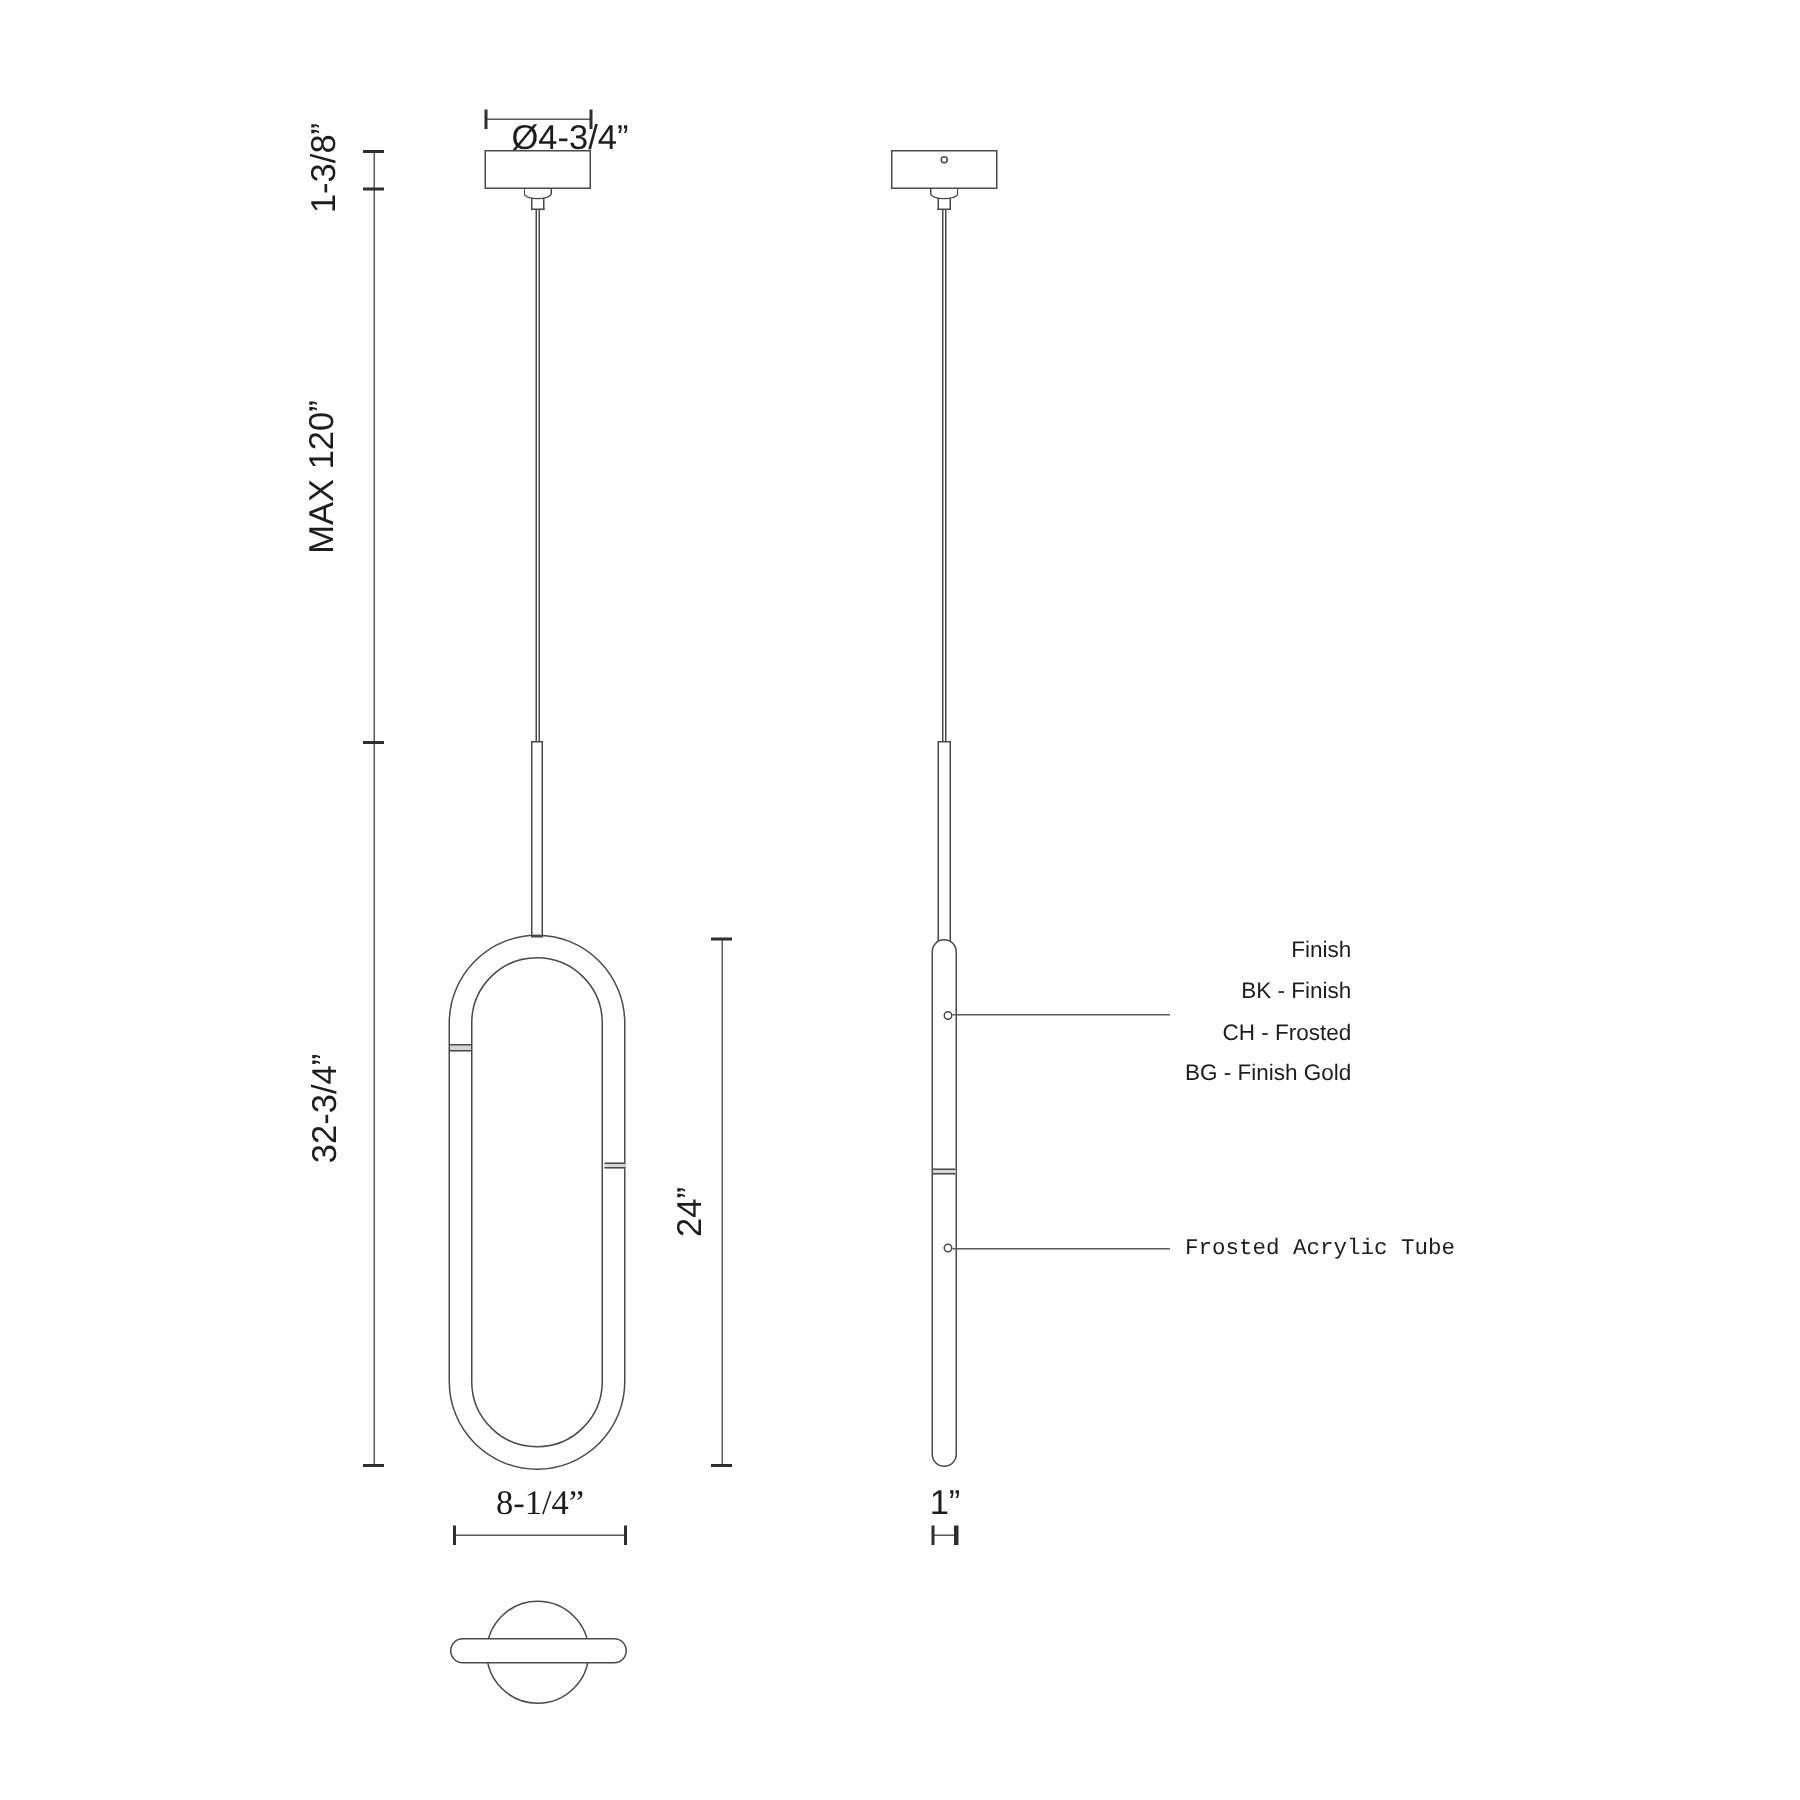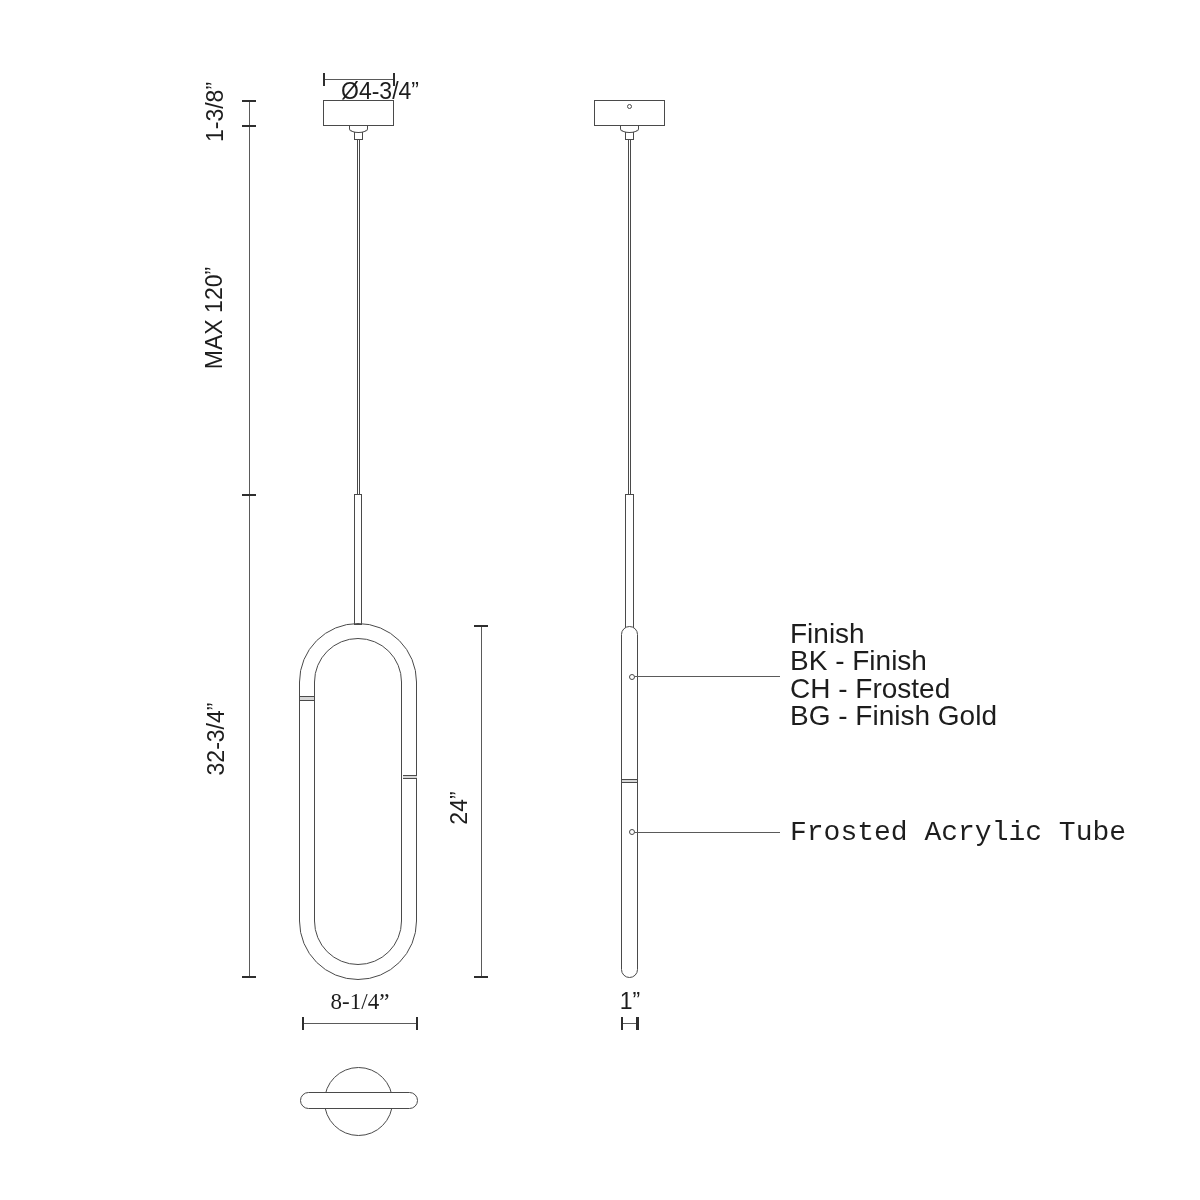--- a/index.html
+++ b/index.html
@@ -16,21 +16,21 @@
   .neck{position:absolute;border:1.3px solid #4a4a4a;border-top:none;box-sizing:border-box;}
   
   .hline{position:absolute;height:0;border-top:1.1px solid #5a5a5a;}
   .vline{position:absolute;width:0;border-left:1.1px solid #5a5a5a;}
   .tick-v{position:absolute;width:2.4px;height:13px;background:#2e2e2e;}
   .tick-h{position:absolute;width:14px;height:2.6px;background:#2e2e2e;}
   .dot{position:absolute;width:6px;height:6px;border:1.1px solid #4a4a4a;border-radius:50%;background:#fff;box-sizing:border-box;}
   
   .dim-label{position:absolute;width:200px;height:28px;line-height:28px;text-align:center;font-size:23px;white-space:nowrap;}
   .rot{transform:rotate(-90deg);}
-  .note{position:absolute;font-size:28px;line-height:27.4px;white-space:nowrap;}
+  .note{position:absolute;font-size:15px;line-height:27.4px;white-space:nowrap;text-align:right;}
 </style>
 </head>
 <body>
 
 <div class="canvas">
 
   <div>
     <div class="outline" style="left:323px;top:100px;width:71px;height:26px;"></div>
     <div class="dome" style="left:349px;top:125px;width:19px;height:8px;"></div>
     <div class="neck" style="left:354px;top:132px;width:9px;height:8px;"></div>

